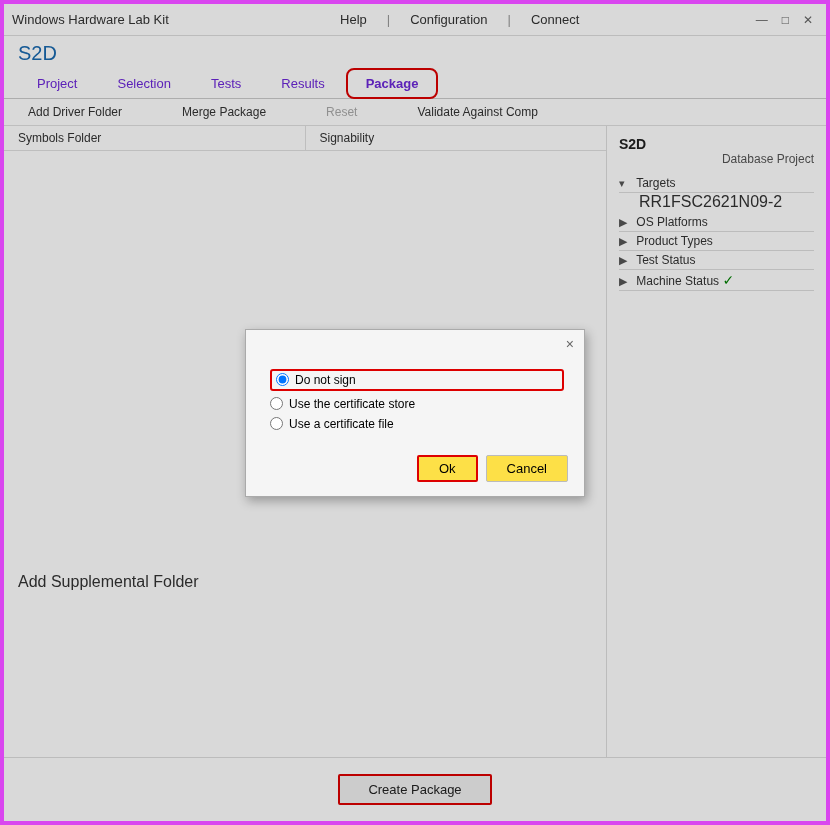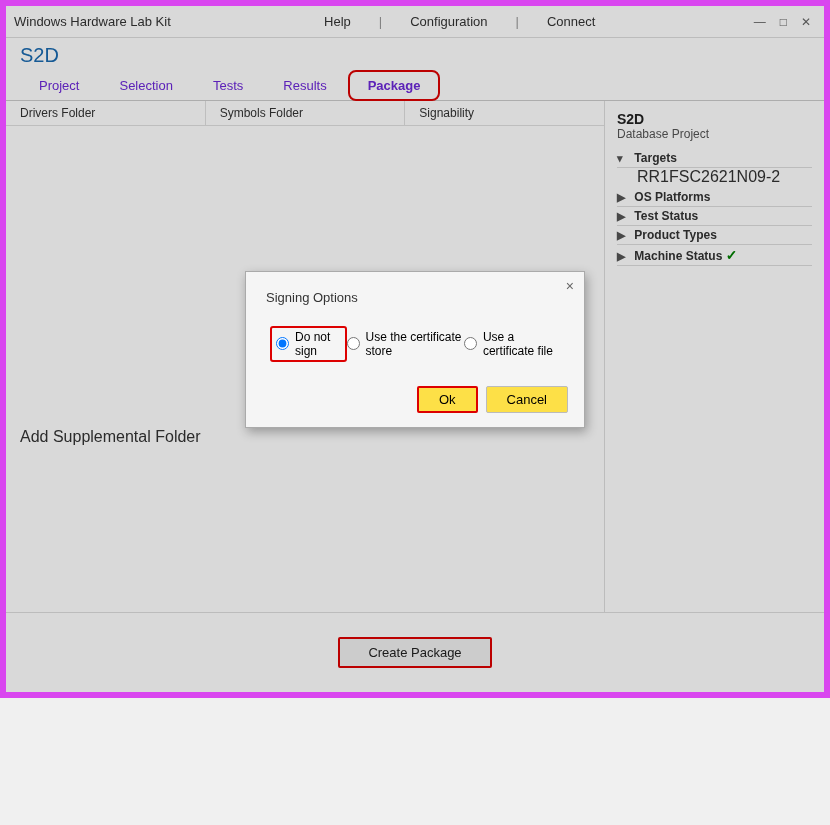--- a/index.html
+++ b/index.html
@@ -9,23 +9,23 @@
       background: #f0f0f0;
       width: 830px;
       height: 825px;
       overflow: hidden;
       position: relative;
     }
 
     
     .window {
       width: 830px;
-      height: 698px;
+      height: 825px;
       background: #fff;
-      border: 6px solid #d946ef;
+      border: 4px solid #d946ef;
       display: flex;
       flex-direction: column;
       position: relative;
     }
 
     .titlebar {
       background: #fff;
       height: 32px;
       display: flex;
       align-items: center;
@@ -34,21 +34,21 @@
       border-bottom: 1px solid #ddd;
       flex-shrink: 0;
     }
     .titlebar-title {
       font-size: 13px;
       color: #333;
     }
     .titlebar-nav {
       display: flex;
       align-items: center;
-      gap: 28px;
+      gap: 20px;
       font-size: 13px;
       color: #333;
     }
     .titlebar-nav a {
       cursor: pointer;
       color: #333;
       text-decoration: none;
     }
     .titlebar-nav span {
       color: #999;
@@ -196,28 +196,28 @@
     .right-panel-title {
       font-weight: 700;
       font-size: 14px;
       color: #222;
       margin-bottom: 0;
     }
     .right-panel-subtitle {
       font-size: 12px;
       color: #555;
       margin-bottom: 8px;
+      text-align: right;
     }
     .tree-item {
       font-size: 12px;
       color: #333;
       padding: 2px 0 2px 0;
       cursor: pointer;
       border-bottom: 1px solid #ddd;
-      font-weight: bold;
     }
     .tree-item.expanded {
       padding-bottom: 2px;
     }
     .tree-item .arrow {
       display: inline-block;
       width: 14px;
       color: #555;
       font-size: 11px;
     }
@@ -229,21 +229,21 @@
       font-size: 16px;
       color: #333;
       margin-bottom: 2px;
     }
 
     
     .bottom-bar {
       display: flex;
       justify-content: center;
       align-items: center;
-      padding: 24px;
+      padding: 16px;
       flex-shrink: 0;
       border-top: 1px solid #ddd;
       background: #fff;
     }
     .create-package-btn {
       padding: 6px 28px;
       font-size: 13px;
       background: #f0f0f0;
       border: 2px solid #d00;
       border-radius: 2px;
@@ -281,20 +281,22 @@
       padding: 18px 20px 14px 20px;
     }
     .modal-title {
       font-size: 13px;
       color: #333;
       margin-bottom: 10px;
       font-weight: 400;
     }
     .radio-group {
       display: flex;
+      flex-direction: column;
+      gap: 6px;
       margin-left: 4px;
       margin-top: 21px;
     }
     .radio-item {
       display: flex;
       align-items: center;
       gap: 6px;
       font-size: 12px;
       cursor: pointer;
     }
@@ -350,27 +352,32 @@
   </div>
 
   <div class="tab-bar">
     <div class="tab">Project</div>
     <div class="tab">Selection</div>
     <div class="tab">Tests</div>
     <div class="tab">Results</div>
     <div class="tab active">Package</div>
   </div>
 
+  <div class="toolbar">
+    <span class="toolbar-btn">Add Driver Folder</span>
+    <span class="toolbar-btn">Merge Package</span>
+    <span class="toolbar-btn disabled">Reset</span>
+    <span class="toolbar-btn">Validate Against Comp</span>
+  </div>
 
   <div class="main">
 
     <div class="left-panel">
 
       <div class="folder-row">
-        <div class="folder-cell">Drivers Folder</div>
         <div class="folder-cell">Symbols Folder</div>
         <div class="folder-cell">Signability</div>
       </div>
 
       <div class="content-area">
 
         <div class="supplemental-section">
           <div class="supplemental-add">Add Supplemental Folder</div>
         </div>
       </div>
@@ -386,46 +393,45 @@
       </div>
       <div class="tree-child">RR1FSC2621N09-2</div>
 
       <div class="tree-item">
         <span class="arrow">▶</span>
         <span class="label">OS Platforms</span>
       </div>
 
       <div class="tree-item">
         <span class="arrow">▶</span>
-        <span class="label">Test Status</span>
+        <span class="label">Product Types</span>
       </div>
 
       <div class="tree-item">
         <span class="arrow">▶</span>
-        <span class="label">Product Types</span>
+        <span class="label">Test Status</span>
       </div>
 
       <div class="tree-item">
         <span class="arrow">▶</span>
         <span class="label">Machine Status</span>
         <span class="checkmark"> ✓</span>
       </div>
     </div>
 
   </div>
 
   <div class="bottom-bar">
     <button class="create-package-btn">Create Package</button>
   </div>
 
   <div class="modal-overlay">
     <div class="modal">
       <span class="modal-close">×</span>
       <div class="modal-body">
-        <div class="modal-title">Signing Options</div>
         <div class="radio-group">
           <label class="radio-item" style="border: 2px solid #d00; border-radius: 3px; padding: 2px 4px;">
             <input type="radio" name="signing" checked="" style="">
             <span>Do not sign</span>
           </label>
           <label class="radio-item">
             <input type="radio" name="signing" style="">
             <span>Use the certificate store</span>
           </label>
           <label class="radio-item">

